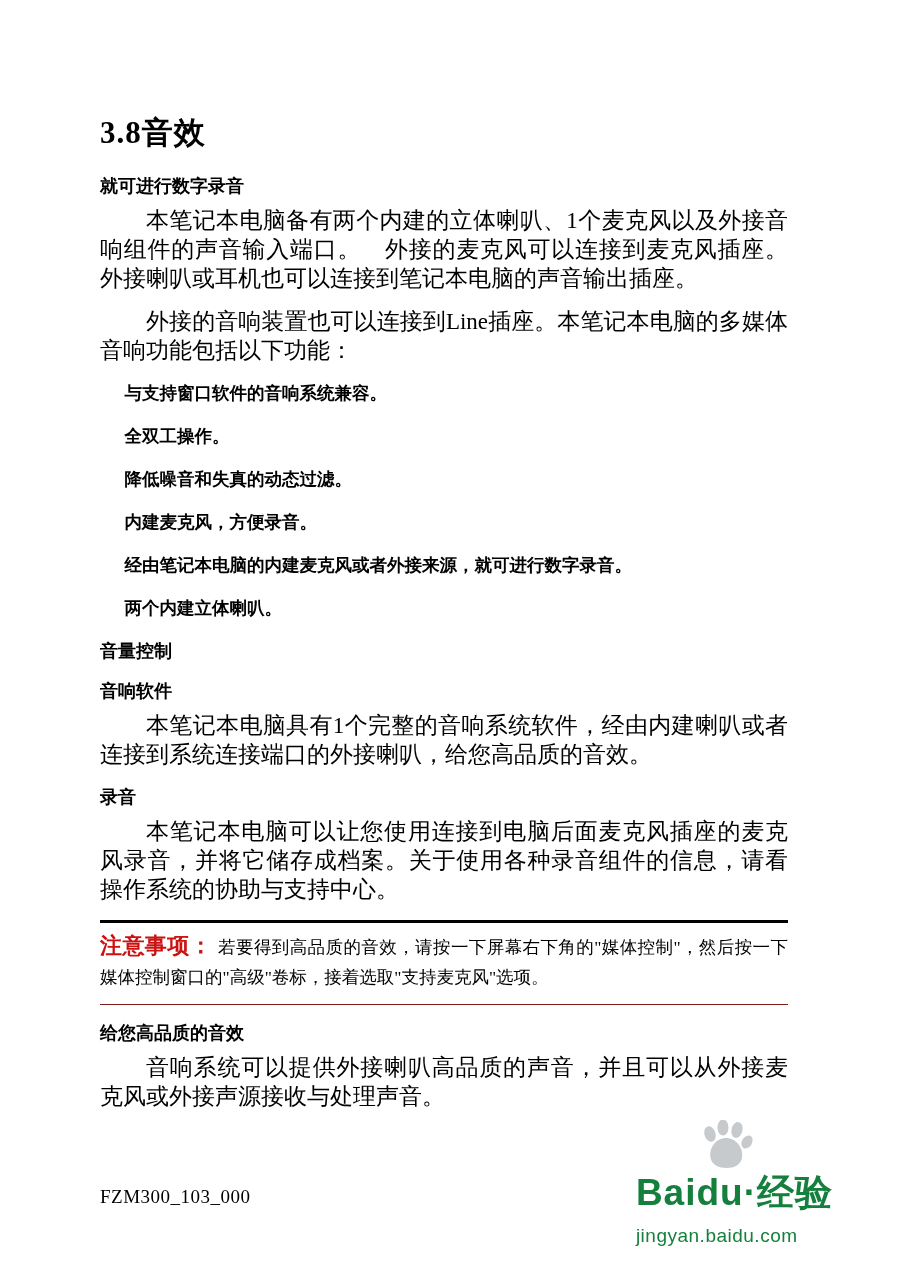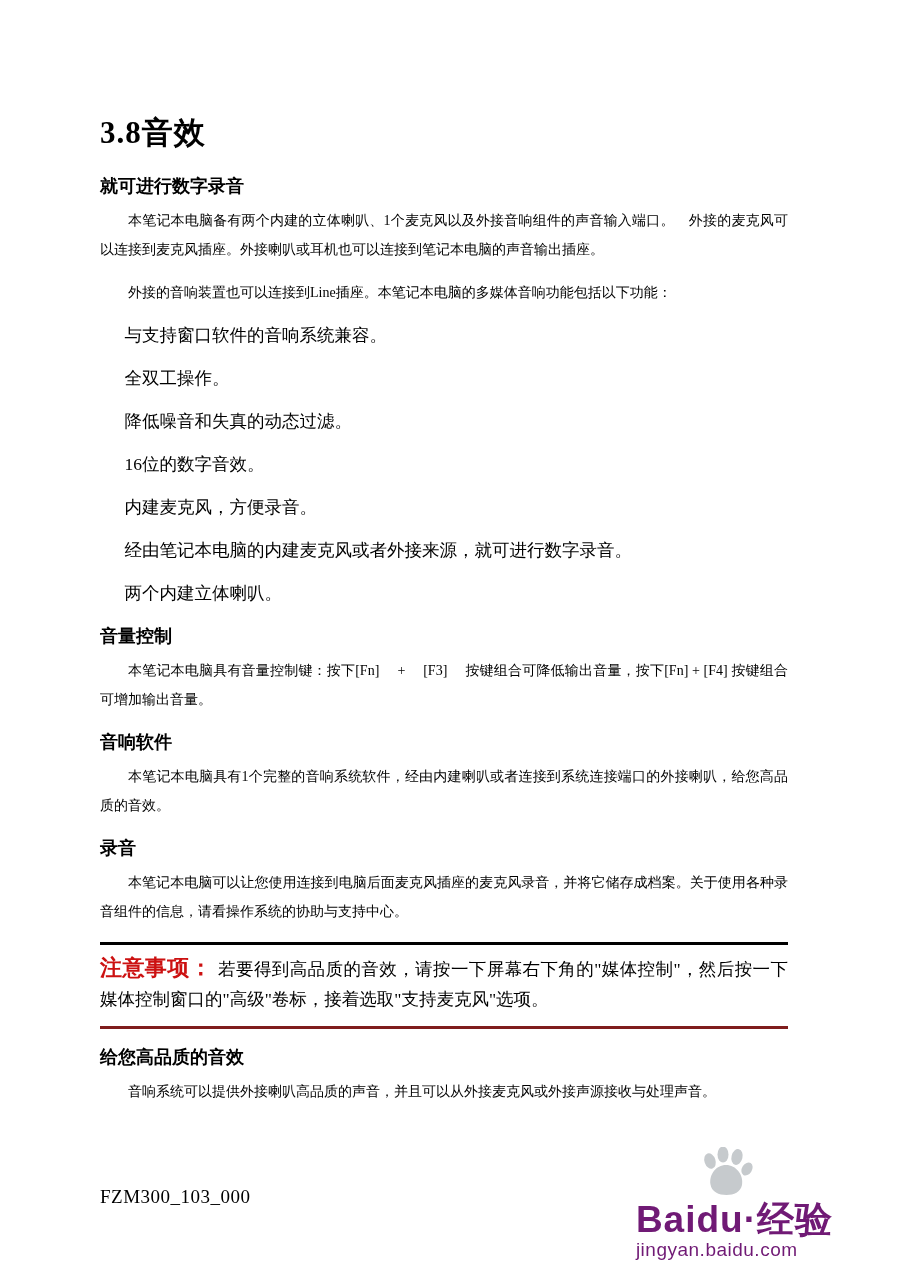--- a/index.html
+++ b/index.html
@@ -18,36 +18,37 @@
     font-weight:bold;
     margin:0 0 20px 0;
     letter-spacing:1px;
   }
   .sec-heading{
     font-size:18px;
     font-weight:bold;
     margin:16px 0 8px 0;
   }
   .para{
-    font-size:14px;
+    font-size:23px;
     line-height:29px;
     margin:8px 0 14px 0;
     text-indent:2em;
     text-align:justify;
   }
   .feature{
     font-size:17.5px;
     line-height:29px;
     margin:0 0 14px 0;
     padding-left:1.4em;
     text-align:justify;
+    font-weight:bold;
   }
   .notice{
     border-top:3px solid #000;
-    border-bottom:3px solid #7f1d1d;
+    border-bottom:1px solid #7f1d1d;
     margin:16px 0 0 0;
     padding:8px 0 12px 0;
   }
   .notice p{
     font-size:17.5px;
     line-height:30px;
     margin:0;
     text-align:justify;
   }
   .notice-label{
@@ -59,65 +60,63 @@
   .footer-code{
     position:absolute;
     left:100px;
     bottom:72px;
     font-size:19px;
     letter-spacing:0.5px;
   }
   .watermark{
     position:absolute;
     right:55px;
-    bottom:20px;
-    color:#701a75;
+    bottom:34px;
+    color:#15803d;
     font-family:"Liberation Sans", sans-serif;
     text-align:left;
     line-height:1.05;
   }
   .wm-paw{
     display:block;
     margin:0 0 2px 62px;
   }
   .wm-brand{
     font-size:37px;
     font-weight:bold;
     letter-spacing:1px;
   }
   .wm-url{
     font-size:19px;
     font-weight:normal;
-    margin-top:0;
+    margin-top:13px;
     letter-spacing:0.5px;
   }
 </style>
 </head>
 <body>
 
 <div class="page">
 
   <h1 class="doc-title">3.8音效</h1>
 
   <h2 class="sec-heading">就可进行数字录音</h2>
   <p class="para">本笔记本电脑备有两个内建的立体喇叭、1个麦克风以及外接音响组件的声音输入端口。　外接的麦克风可以连接到麦克风插座。外接喇叭或耳机也可以连接到笔记本电脑的声音输出插座。</p>
   <p class="para">外接的音响装置也可以连接到Line插座。本笔记本电脑的多媒体音响功能包括以下功能：</p>
 
   <div>
     <p class="feature">与支持窗口软件的音响系统兼容。</p>
     <p class="feature">全双工操作。</p>
     <p class="feature">降低噪音和失真的动态过滤。</p>
-    <p class="feature">16位的数字音效。</p>
     <p class="feature">内建麦克风，方便录音。</p>
     <p class="feature">经由笔记本电脑的内建麦克风或者外接来源，就可进行数字录音。</p>
     <p class="feature">两个内建立体喇叭。</p>
   </div>
 
   <h2 class="sec-heading">音量控制</h2>
-  <p class="para">本笔记本电脑具有音量控制键：按下[Fn]　 + 　[F3]　 按键组合可降低输出音量，按下[Fn] + [F4] 按键组合可增加输出音量。</p>
 
   <h2 class="sec-heading">音响软件</h2>
   <p class="para">本笔记本电脑具有1个完整的音响系统软件，经由内建喇叭或者连接到系统连接端口的外接喇叭，给您高品质的音效。</p>
 
   <h2 class="sec-heading">录音</h2>
   <p class="para">本笔记本电脑可以让您使用连接到电脑后面麦克风插座的麦克风录音，并将它储存成档案。关于使用各种录音组件的信息，请看操作系统的协助与支持中心。</p>
 
   <div class="notice">
     <p>
       <span class="notice-label">注意事项：</span><span>若要得到高品质的音效，请按一下屏幕右下角的"媒体控制"，然后按一下媒体控制窗口的"高级"卷标，接着选取"支持麦克风"选项。</span>

